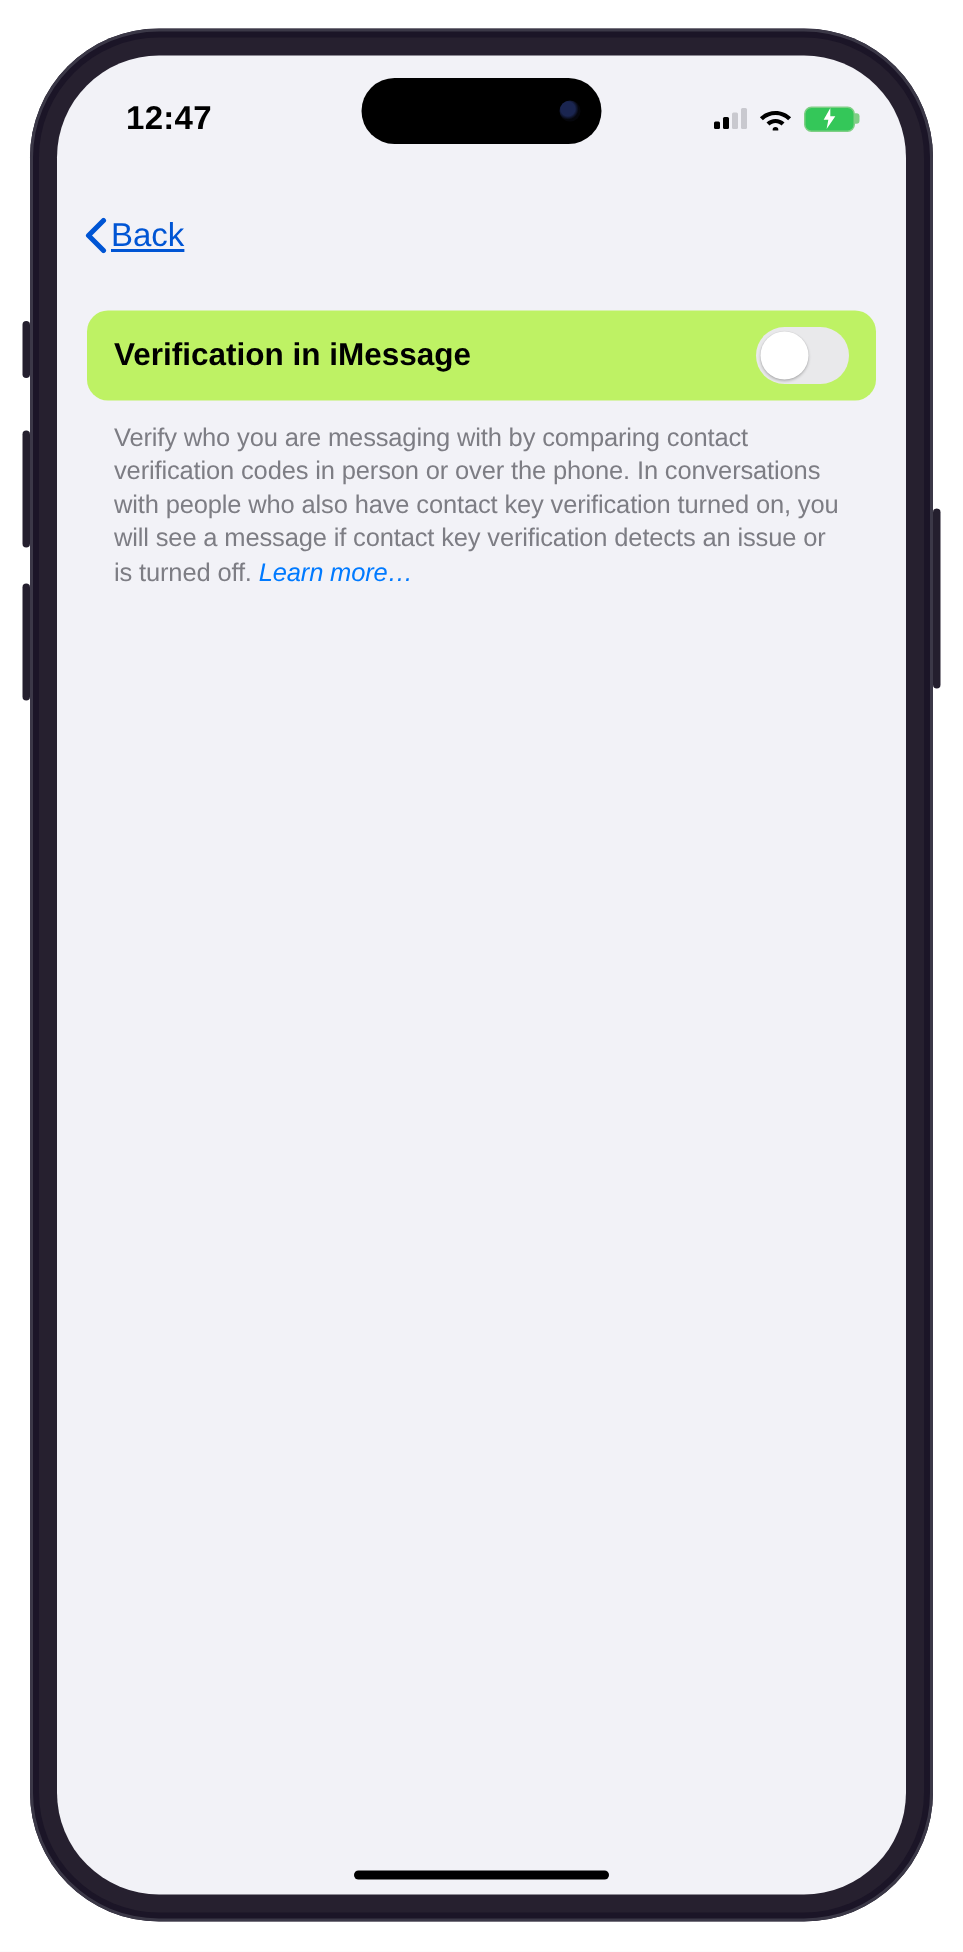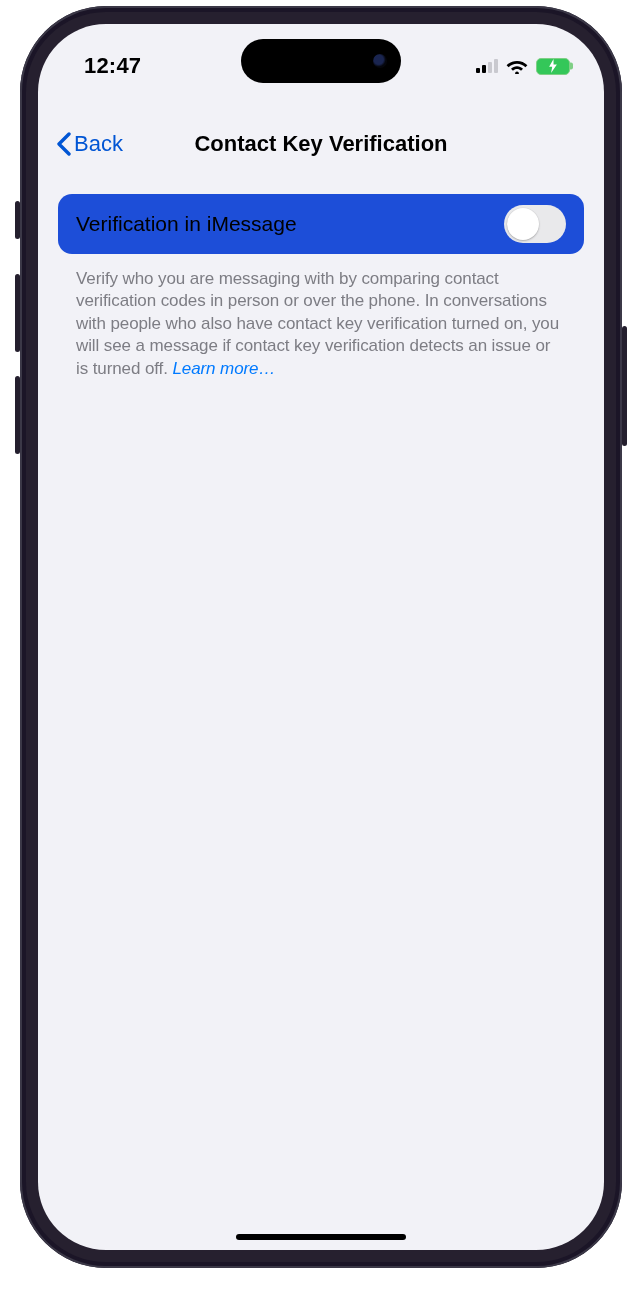--- a/index.html
+++ b/index.html
@@ -3,21 +3,21 @@
 <meta charset="utf-8">
 <style>
   * { margin: 0; padding: 0; box-sizing: border-box; }
   html, body { width: 642px; height: 1301px; background: #fff; font-family: -apple-system, "SF Pro Text", "Helvetica Neue", Arial, sans-serif; }
 
   
   .device {
     position: relative;
     width: 602px;
     height: 1262px;
-    margin: 6px 20px;
+    margin: 19px 20px;
     border-radius: 86px;
     background: #1b1527;
     box-shadow: 0 0 0 2px #3b3847 inset;
   }
   .device::before {
     content: "";
     position: absolute;
     inset: 6px;
     border-radius: 80px;
     background: #26202f;
@@ -106,45 +106,46 @@
   }
   .back-button {
     display: flex;
     align-items: center;
     gap: 2px;
     padding-left: 18px;
     color: #0055d4;
     font-size: 22px;
     cursor: pointer;
   }
-  .back-button span.label { }
+  .back-button span.label { text-decoration: underline; }
   .nav-title {
     position: absolute;
     left: 0; right: 0;
     text-align: center;
     font-size: 22px;
     font-weight: 600;
     color: #000;
     pointer-events: none;
   }
 
   
   .content {
     position: absolute;
     top: 170px; left: 0; right: 0; bottom: 0;
     padding: 0 20px;
   }
   .settings-row {
-    background: #1d4ed8;
+    background: #bef264;
     border-radius: 14px;
     height: 60px;
     display: flex;
     align-items: center;
     justify-content: space-between;
     padding: 0 18px;
+    font-weight: bold;
   }
   .settings-row-label { font-size: 21px; color: #000; }
 
   
   .toggle {
     position: relative;
     width: 62px; height: 38px;
     background: #e9e9eb;
     border-radius: 19px;
     cursor: pointer;
@@ -219,21 +220,20 @@
       </div>
     </div>
 
     <div class="nav-header">
       <div class="back-button">
         <svg width="16" height="24" viewBox="0 0 16 24">
           <path d="M13 2 3 12l10 10" stroke="#0055d4" stroke-width="3.4" fill="none" stroke-linecap="round" stroke-linejoin="round"></path>
         </svg>
         <span class="label">Back</span>
       </div>
-      <div class="nav-title">Contact Key Verification</div>
     </div>
 
     <div class="content">
       <div class="settings-row">
         <span class="settings-row-label">Verification in iMessage</span>
         <div class="toggle"></div>
       </div>
       <div class="footer-text">
         <span>Verify who you are messaging with by comparing contact verification codes in person or over the phone. In conversations with people who also have contact key verification turned on, you will see a message if contact key verification detects an issue or is turned off.</span>
         <span> </span>

